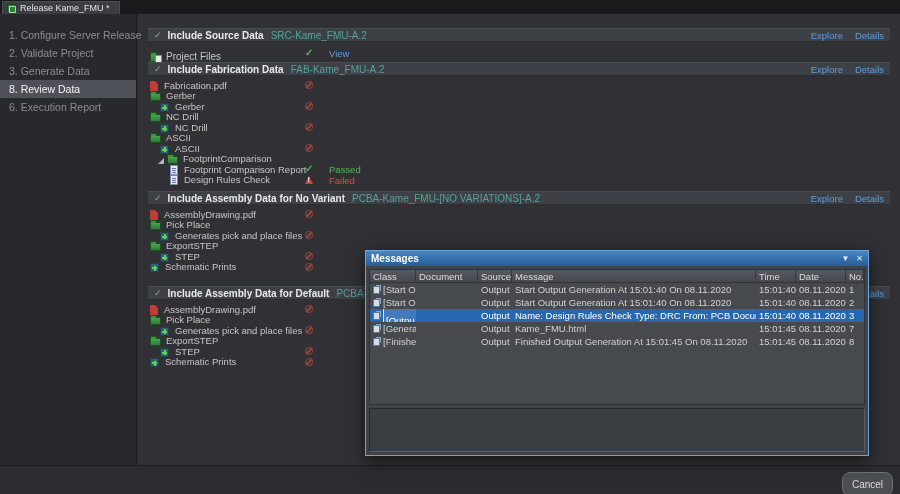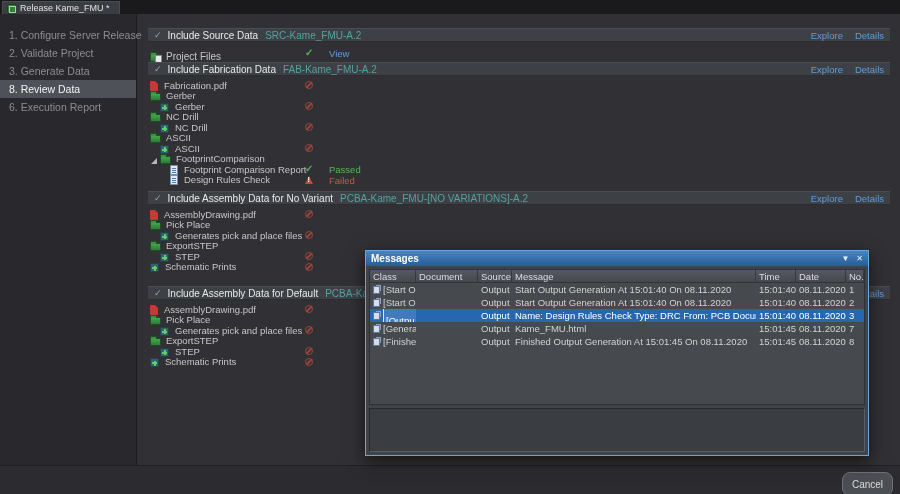--- a/index.html
+++ b/index.html
@@ -17,29 +17,29 @@
   
   .sidebar{position:absolute;left:0;top:14px;width:137px;height:451px;background:#29292d;border-right:1px solid #1d1d20;padding-top:12px;z-index:2}
   .step{height:18px;line-height:18px;padding-left:9px;font-size:10.5px;color:#8d8d91;white-space:nowrap;cursor:default}
   .step.active{background:#4e5157;color:#f4f4f4}
 
   
   .content{position:absolute;left:138px;top:14px;width:762px;height:451px;background:#313135;padding-top:14px;z-index:1}
   .sec{position:relative;height:14px;margin:0 10px;background:#3d4045;border-top:1px solid #494c51;border-bottom:1px solid #2b2d30;
        display:flex;align-items:center;padding:0 6px;font-size:10px;white-space:nowrap}
   .seccheck{color:#9aa0a4;font-size:9px;margin-right:6px}
-  .sectitle{font-weight:normal;color:#e9e9e9;margin-right:7px}
+  .sectitle{font-weight:bold;color:#e9e9e9;margin-right:7px}
   .seccode{color:#53a3a0}
   .spacer{flex:1}
   .lnk{color:#5f9ddb;font-size:9.5px}
   .seclnk{margin-left:12px}
 
   .tree{padding:4px 0 6px 0}
   .trow{position:relative;height:10.5px;display:flex;align-items:flex-end;font-size:9.5px;color:#c7c7c7;white-space:nowrap;cursor:default}
-  .ind0{padding-left:12px}.ind1{padding-left:22px}.ind2{padding-left:32px}.indx{padding-left:13px}
+  .ind0{padding-left:12px}.ind1{padding-left:22px}.ind2{padding-left:32px}.indx{padding-left:20px}
   .tlabel{margin-left:1px}
   .status{position:absolute;left:167px;top:50%;transform:translateY(-50%);display:flex;align-items:center}
   .stext{position:absolute;left:191px;top:50%;transform:translateY(-50%);font-size:9.5px}
   .green{color:#58b55a}.red{color:#d05348}
   .pfrow{height:18px;margin-top:2px;font-size:10px}
 
   
   .i-folder{flex:none;width:11px;height:8px;background:linear-gradient(#4aa251,#2d7c36);border:1px solid #1b5122;border-radius:1px;position:relative;margin-right:4px;margin-top:1px}
   .i-folder::before{content:"";position:absolute;left:-1px;top:-3px;width:5px;height:2px;background:#3c9144;border:1px solid #1b5122;border-bottom:none;border-radius:1px 1px 0 0}
   .i-projf::after{content:"";position:absolute;right:-2px;bottom:-2px;width:5px;height:6px;background:#e9e9e9;border:1px solid #7f8893}

